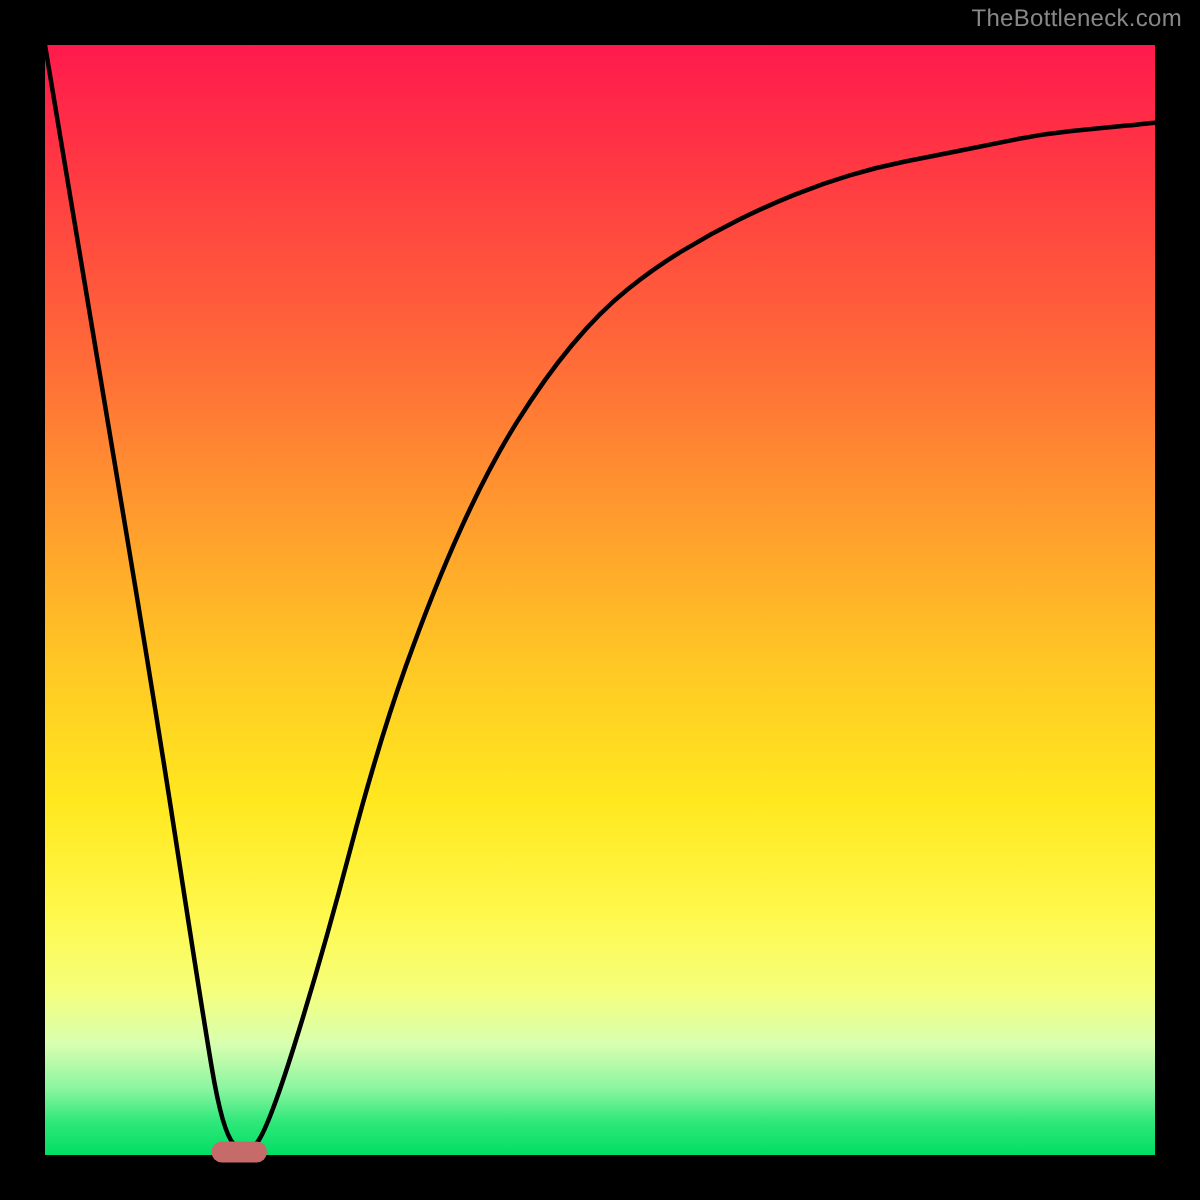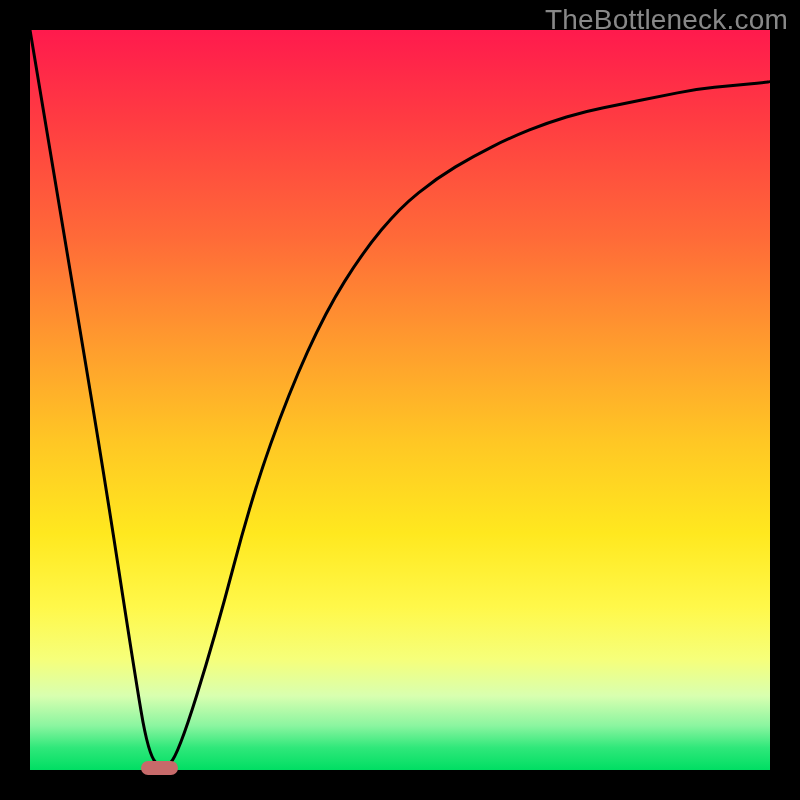--- a/index.html
+++ b/index.html
@@ -37,21 +37,21 @@
       #d8ffb0 90%,
       #8bf5a0 94%,
       #2fe87a 97%,
       #00de63 100%);
   }
   .watermark {
     position: absolute;
     top: 4px;
     right: 12px;
     color: #888;
-    font-size: 28px;
+    font-size: 16px;
     font-weight: 500;
     letter-spacing: 0.2px;
   }
   svg.curve {
     position: absolute;
     top: 0;
     left: 0;
     width: 740px;
     height: 740px;
   }

